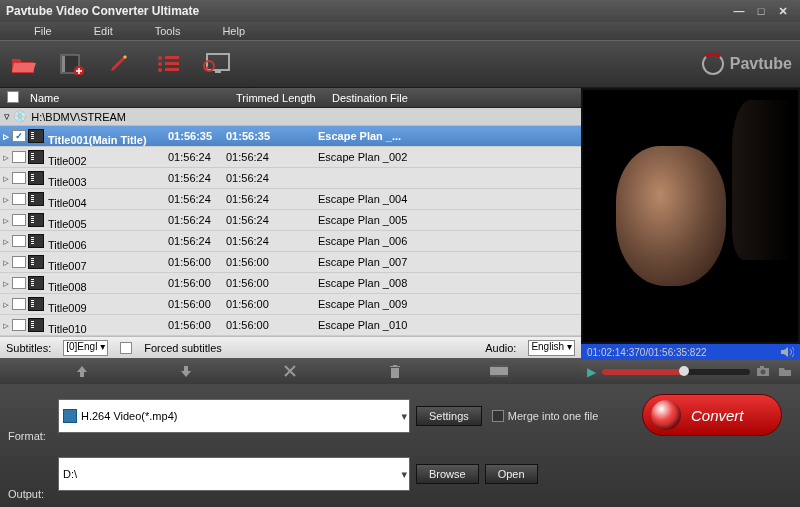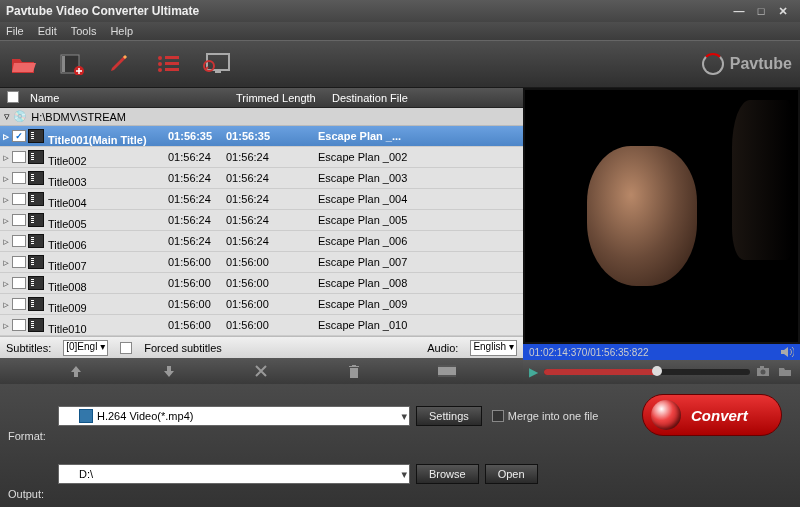--- a/index.html
+++ b/index.html
@@ -3,29 +3,29 @@
 <meta charset="utf-8">
 <style>
 * { margin: 0; padding: 0; box-sizing: border-box; font-family: Arial, sans-serif; }
 body { width: 800px; height: 507px; background: #3a3a3a; overflow: hidden; font-size: 11px; }
 
 .titlebar { height: 22px; background: linear-gradient(#5a5a5a,#444); display: flex; align-items: center; padding: 0 6px; color: #eee; }
 .titlebar .title { flex: 1; font-size: 12px; font-weight: bold; }
 .titlebar .wbtn { width: 22px; text-align: center; font-weight: bold; color: #ddd; cursor: pointer; }
 
 .menubar { height: 18px; background: linear-gradient(#4e4e4e,#3c3c3c); display: flex; align-items: center; padding: 0 6px; gap: 14px; color: #ddd; font-size: 11px; }
-.menubar span { cursor: pointer; }
+.menubar span { cursor: pointer; margin-left: 28px; }
 
 .toolbar { height: 48px; background: linear-gradient(#4e4e4e,#2f2f2f); display: flex; align-items: center; padding: 0 8px; gap: 16px; border-top: 1px solid #666; border-bottom: 1px solid #1a1a1a; }
 .tbtn { width: 32px; height: 32px; display: flex; align-items: center; justify-content: center; cursor: pointer; }
 .logo { margin-left: auto; display: flex; align-items: center; gap: 6px; color: #aaa; font-size: 16px; font-weight: bold; }
 .logo-circ { width: 22px; height: 22px; border: 2px solid #aaa; border-top-color: #d00; border-radius: 50%; }
 
 .main { display: flex; height: 296px; }
-.left { width: 523px; display: flex; flex-direction: column; background: #e4e4e4; }
+.left { width: 581px; display: flex; flex-direction: column; background: #e4e4e4; }
 .right { flex: 1; background: #111; display: flex; flex-direction: column; }
 
 .thead { display: flex; background: linear-gradient(#555,#3a3a3a); color: #fff; font-size: 11px; height: 20px; align-items: center; border-bottom: 1px solid #222; }
 .thead .cchk { width: 26px; text-align: center; }
 .cname { width: 152px; padding-left: 4px; }
 .cdur { width: 58px; margin-top: 47px; }
 .ctrim { width: 92px; }
 .cdest { flex: 1; padding-left: 4px; }
 
 .sourcerow { display: flex; align-items: center; height: 18px; background: #d3d3d3; font-size: 11px; padding-left: 4px; gap: 4px; border-bottom: 1px solid #bbb; }
@@ -59,28 +59,28 @@
 .playbar { height: 24px; background: linear-gradient(#555,#3a3a3a); display: flex; align-items: center; padding: 0 6px; gap: 6px; }
 .play { color: #4a9; font-size: 12px; cursor: pointer; }
 .seek { flex: 1; height: 6px; background: #222; border-radius: 3px; position: relative; }
 .seek .fill { position: absolute; left: 0; top: 0; height: 100%; width: 55%; background: #b33; border-radius: 3px; }
 .seek .knob { position: absolute; left: 55%; top: -3px; width: 10px; height: 10px; background: #ddd; border-radius: 50%; margin-left: -5px; }
 .pbtn { width: 16px; height: 14px; color: #aaa; cursor: pointer; text-align: center; }
 
 .bottom { background: linear-gradient(#4a4a4a,#333); padding: 6px 8px 2px; color: #ddd; font-size: 11px; position: relative; }
 .brow { display: flex; align-items: center; margin-bottom: 6px; gap: 6px; }
 .blabel { width: 44px; margin-top: 40px; }
-.binput { width: 352px; height: 20px; background: #fff; border: 1px solid #666; display: flex; align-items: center; padding: 0 20px; color: #000; font-size: 11px; position: relative; }
+.binput { width: 352px; height: 34px; background: #fff; border: 1px solid #666; display: flex; align-items: center; padding: 0 4px; color: #000; font-size: 11px; position: relative; }
 .binput .drop { position: absolute; right: 2px; color: #444; }
 .binput .mico { width: 14px; height: 14px; background: #37a; margin-right: 4px; border: 1px solid #158; }
 .bbtn { height: 20px; padding: 0 12px; background: linear-gradient(#555,#2a2a2a); border: 1px solid #111; border-radius: 0; color: #eee; font-size: 11px; display: flex; align-items: center; cursor: pointer; }
 .merge { display: flex; align-items: center; gap: 4px; margin-left: 4px; }
 .merge .chk2 { width: 12px; height: 12px; border: 1px solid #888; background: #333; }
 
-.convert { position: absolute; right: 18px; top: 10px; width: 140px; height: 42px; background: linear-gradient(#e83333,#a00); border: 1px solid #600; border-radius: 21px; display: flex; align-items: center; color: #fff; font-weight: bold; font-size: 15px; font-style: italic; cursor: pointer; padding-left: 8px; }
+.convert { position: absolute; right: 18px; top: 10px; width: 140px; height: 42px; background: linear-gradient(#e83333,#a00); border: 1px solid #600; border-radius: 21px; display: flex; align-items: center; color: #fff; font-weight: normal; font-size: 15px; font-style: italic; cursor: pointer; padding-left: 8px; }
 .convert .orb { width: 30px; height: 30px; border-radius: 50%; background: radial-gradient(circle at 35% 30%, #fff, #e44 40%, #800); margin-right: 10px; box-shadow: inset -2px -2px 4px rgba(0,0,0,.5); }
 
 .freedisk { font-size: 10px; color: #ccc; padding-top: 2px; }
 
 svg { display: block; }
 </style>
 </head>
 <body>
 
 <div class="titlebar">
@@ -175,21 +175,20 @@
           <span class="rtrim">01:56:24</span>
           <span class="rdest">Escape Plan _002</span>
         </div>
         <div class="row">
           <span class="arrow">▹</span>
           <span class="chk"></span>
           <span class="ico"></span>
           <span class="rname">Title003</span>
           <span class="rdur">01:56:24</span>
           <span class="rtrim">01:56:24</span>
-          <span class="rdest">Escape Plan _003</span>
         </div>
         <div class="row">
           <span class="arrow">▹</span>
           <span class="chk"></span>
           <span class="ico"></span>
           <span class="rname">Title004</span>
           <span class="rdur">01:56:24</span>
           <span class="rtrim">01:56:24</span>
           <span class="rdest">Escape Plan _004</span>
         </div>

